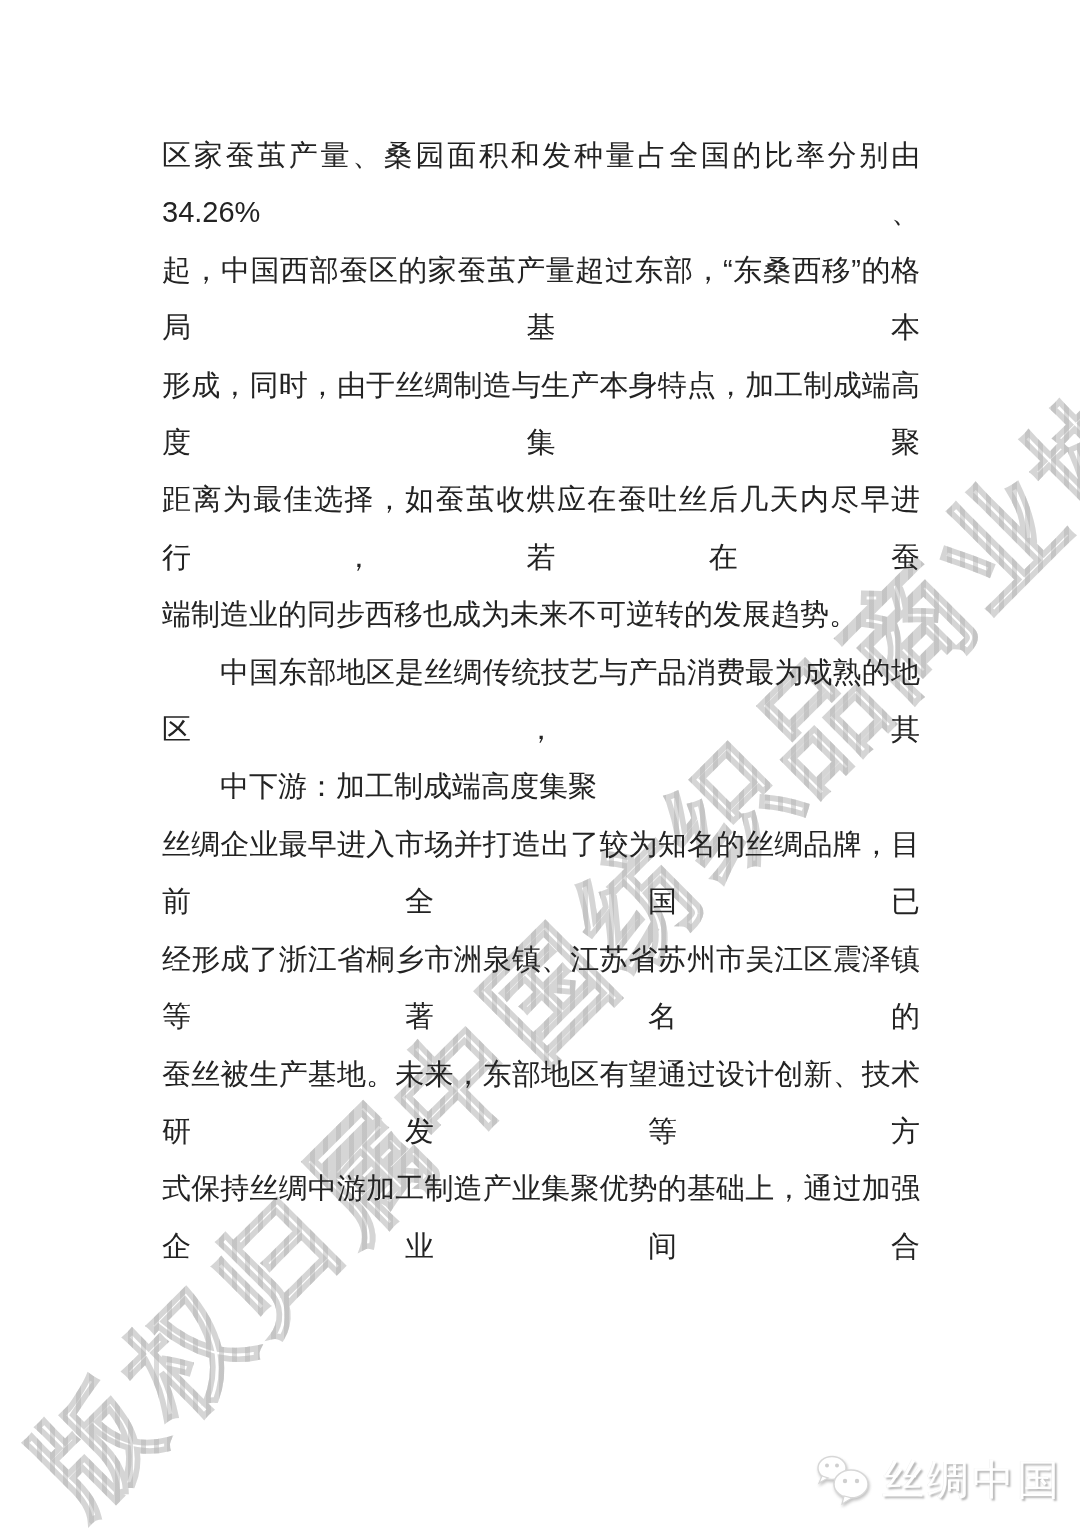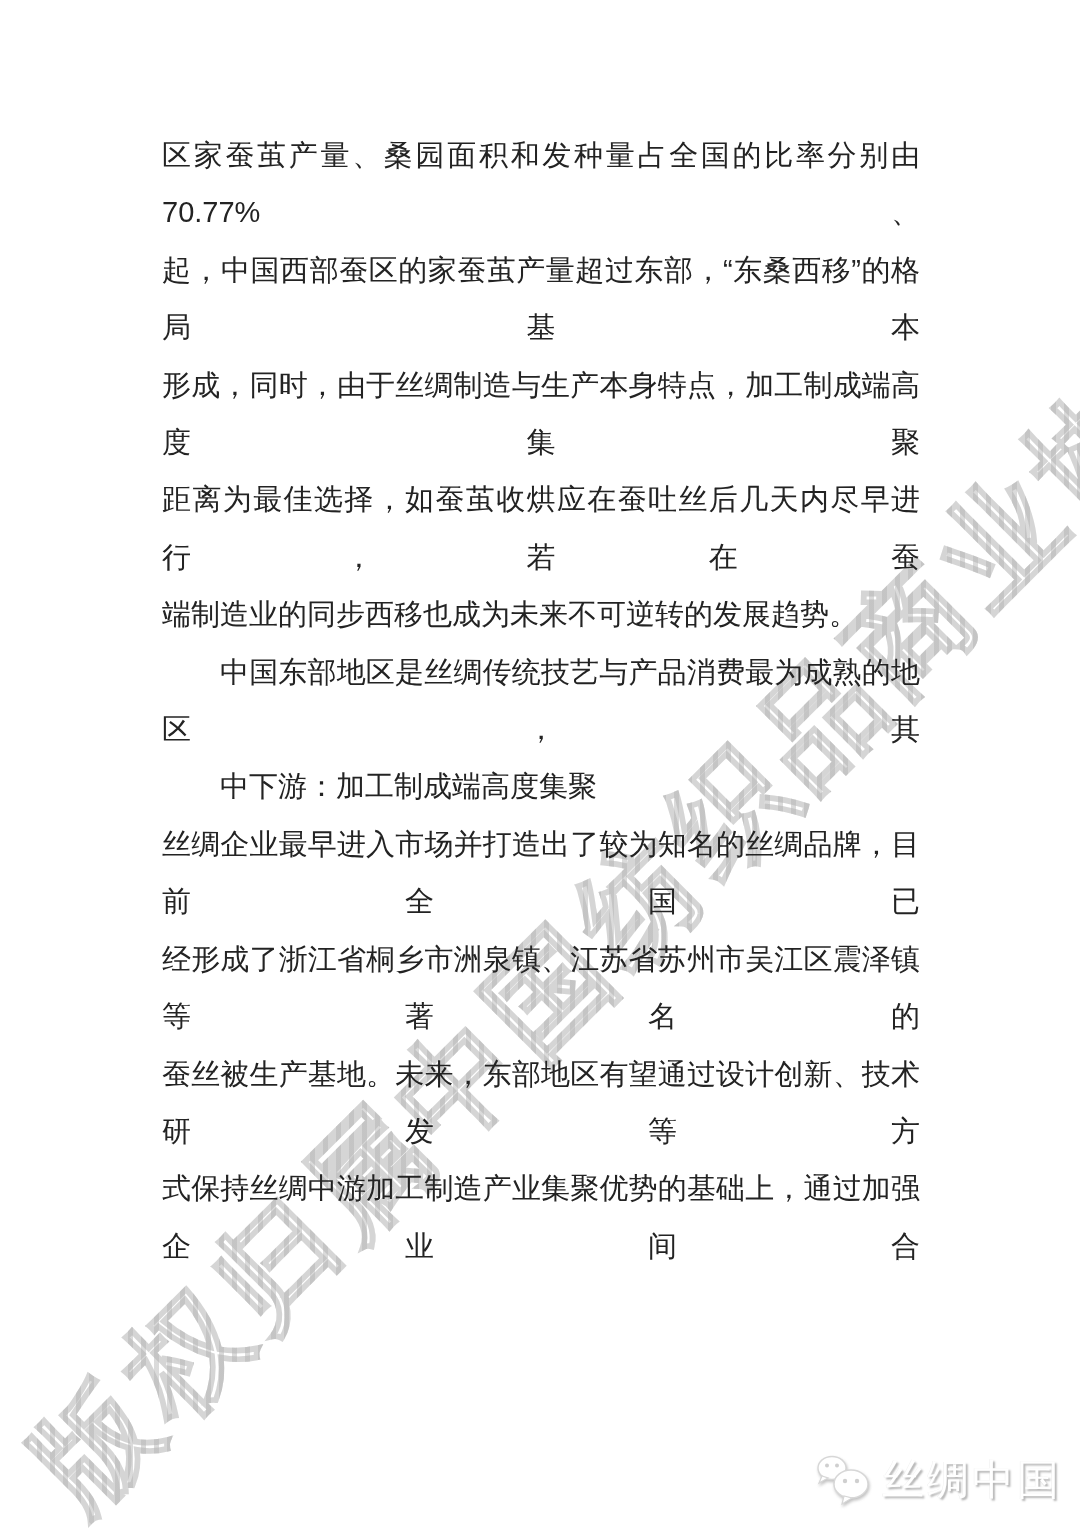--- a/index.html
+++ b/index.html
@@ -63,21 +63,21 @@
   }
 </style>
 </head>
 <body>
 
 <div class="page">
 
   <div class="watermark">版权归属中国纺织品商业协会</div>
 
   <div class="body-text">
-    <div class="ln j">区家蚕茧产量、桑园面积和发种量占全国的比率分别由 70.77%、</div>
+    <div class="ln j">区家蚕茧产量、桑园面积和发种量占全国的比率分别由 34.26%、</div>
     <div class="ln j">起，中国西部蚕区的家蚕茧产量超过东部，“东桑西移”的格局基本</div>
     <div class="ln j">形成，同时，由于丝绸制造与生产本身特点，加工制成端高度集聚</div>
     <div class="ln j">距离为最佳选择，如蚕茧收烘应在蚕吐丝后几天内尽早进行，若在蚕</div>
     <div class="ln short">端制造业的同步西移也成为未来不可逆转的发展趋势。</div>
     <div class="ln j ind">中国东部地区是丝绸传统技艺与产品消费最为成熟的地区，其</div>
     <div class="ln short ind">中下游：加工制成端高度集聚</div>
     <div class="ln j">丝绸企业最早进入市场并打造出了较为知名的丝绸品牌，目前全国已</div>
     <div class="ln j">经形成了浙江省桐乡市洲泉镇、江苏省苏州市吴江区震泽镇等著名的</div>
     <div class="ln j">蚕丝被生产基地。未来，东部地区有望通过设计创新、技术研发等方</div>
     <div class="ln j">式保持丝绸中游加工制造产业集聚优势的基础上，通过加强企业间合</div>

